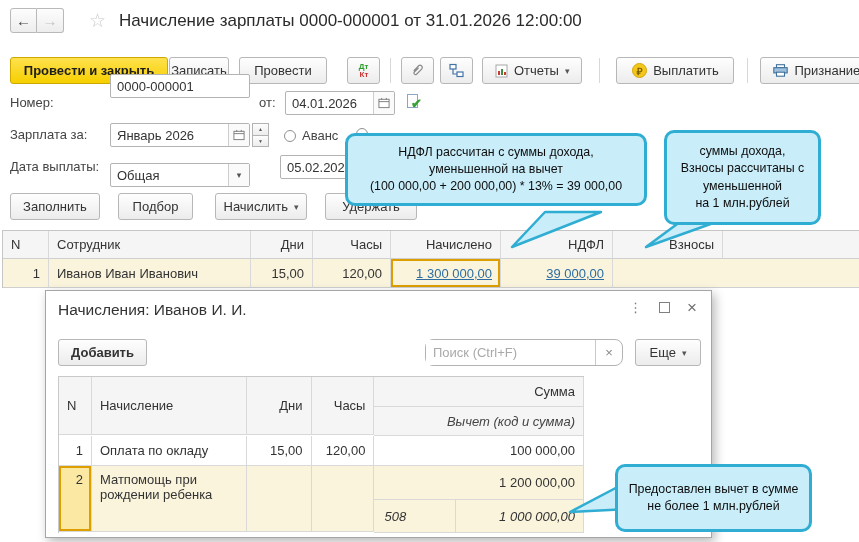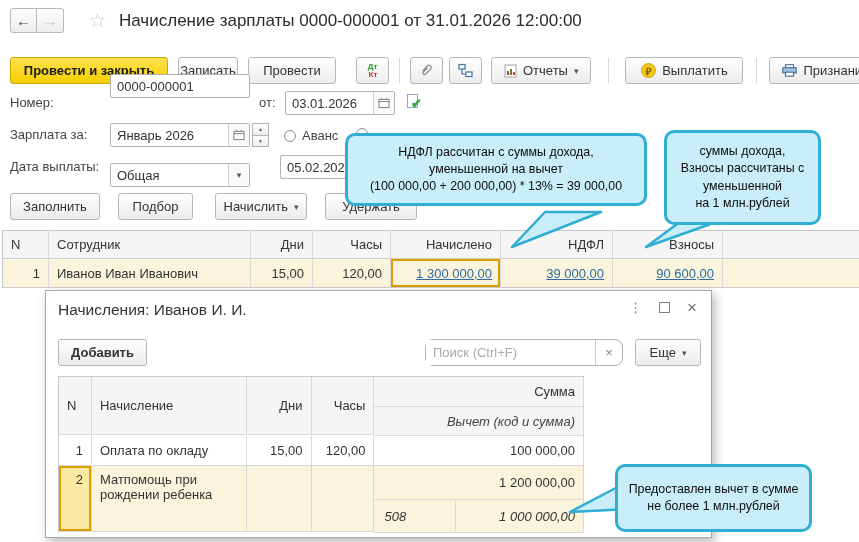--- a/index.html
+++ b/index.html
@@ -98,21 +98,21 @@
 
   <div class="navbtns">
     <div class="navbtn back">←</div>
     <div class="navbtn fwd">→</div>
   </div>
   <div class="star">☆</div>
   <div class="wtitle">Начисление зарплаты 0000-000001 от 31.01.2026 12:00:00</div>
 
   <div class="toolbar">
     <button class="btn primary" style="width:158px">Провести и закрыть</button>
-    <button class="btn" style="width:60px;margin-left:10px">Записать</button>
+    <button class="btn" style="width:60px;margin-left:1px">Записать</button>
     <button class="btn" style="width:88px;margin-left:10px">Провести</button>
     <button class="btn iconb" style="margin-left:20px">
       <span class="dtkt">
           <span class="dt">Дт</span>
           <span class="kt">Кт</span>
         </span>
     </button>
     <div class="vsep" style="margin-left:10px"></div>
     <button class="btn iconb" style="margin-left:10px">
       <svg width="15" height="15" viewBox="0 0 16 16">
@@ -151,21 +151,21 @@
       <span>Признание расходов</span>
     </button>
   </div>
 
   <div class="lbl" style="left:10px;top:95px">Номер:</div>
   <div class="inp" style="left:110px;top:74px;width:140px">
       <span class="val">0000-000001</span>
     </div>
   <div class="lbl" style="left:259px;top:95px">от:</div>
   <div class="inp" style="left:285px;top:91px;width:110px">
-    <span class="val">03.01.2026</span>
+    <span class="val">04.01.2026</span>
     <span class="inbtn">
         <svg width="12" height="12" viewBox="0 0 13 13">
           <rect x="1" y="2.5" width="11" height="9" fill="#fff" stroke="#7a7a7a"></rect>
           <line x1="1" y1="5" x2="12" y2="5" stroke="#7a7a7a"></line>
           <line x1="4" y1="1" x2="4" y2="3" stroke="#7a7a7a"></line>
           <line x1="9" y1="1" x2="9" y2="3" stroke="#7a7a7a"></line>
         </svg>
       </span>
   </div>
   <div class="docok" style="left:406px;top:94px">
@@ -230,23 +230,20 @@
     <div class="mrow mdata">
       <div class="mc w-n num">1</div>
       <div class="mc w-emp">Иванов Иван Иванович</div>
       <div class="mc w-days num">15,00</div>
       <div class="mc w-hours num">120,00</div>
       <div class="mc w-acc num focus-cell">
           <span class="lnk">1 300 000,00</span>
         </div>
       <div class="mc w-ndfl num">
           <span class="lnk">39 000,00</span>
-        </div>
-      <div class="mc w-contr num">
-          <span class="lnk">90 600,00</span>
         </div>
       <div class="mc w-fill"></div>
     </div>
   </div>
 
   <div class="dialog">
     <div class="dtitle">Начисления: Иванов И. И.</div>
     <div class="dctrls">
       <span class="dmenu">⋮</span>
       <span class="dmax"></span>

